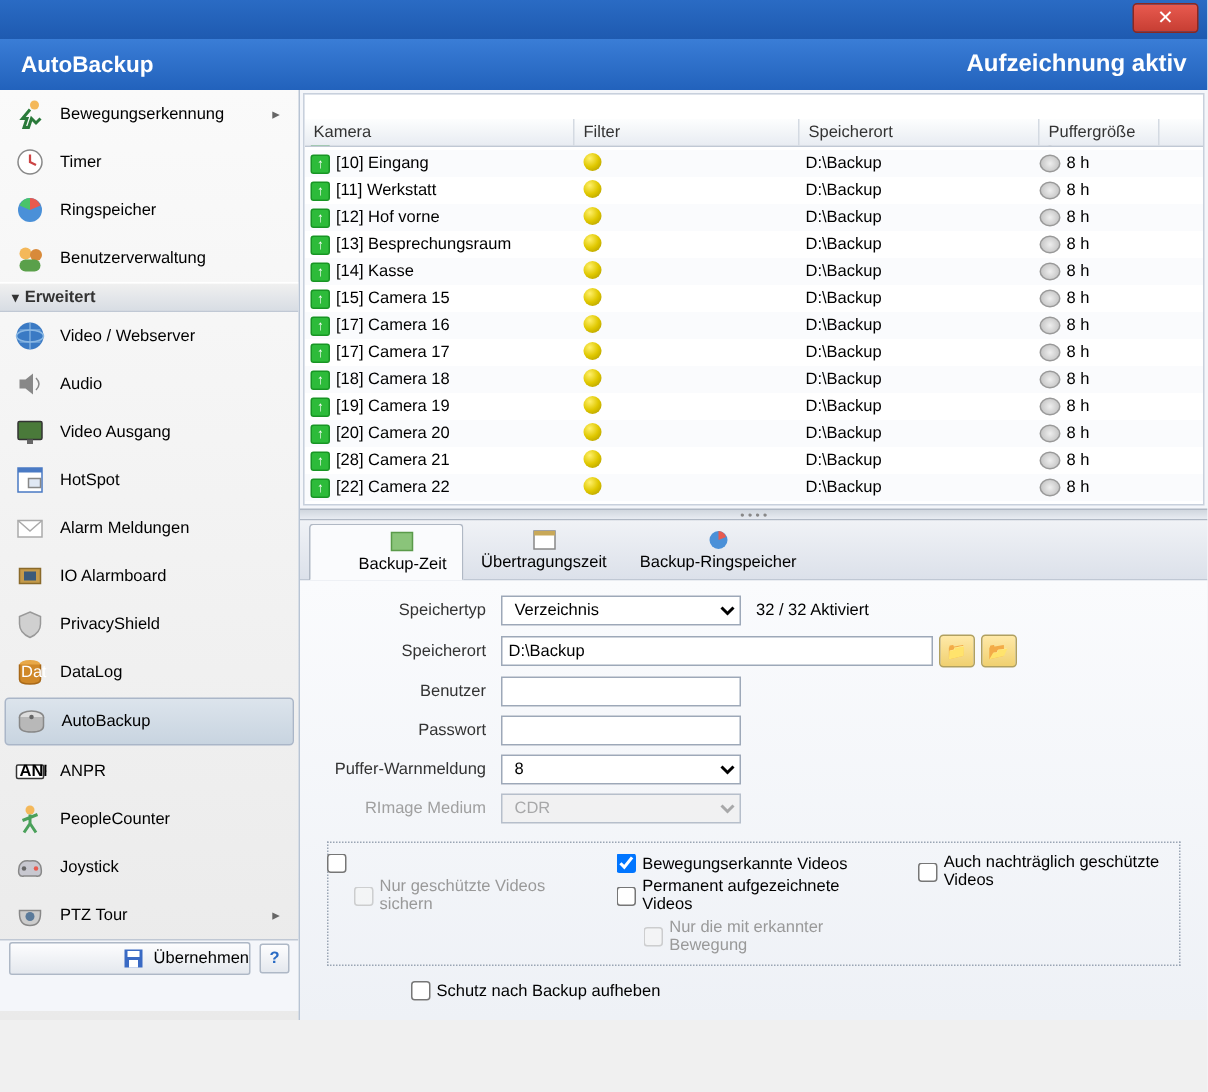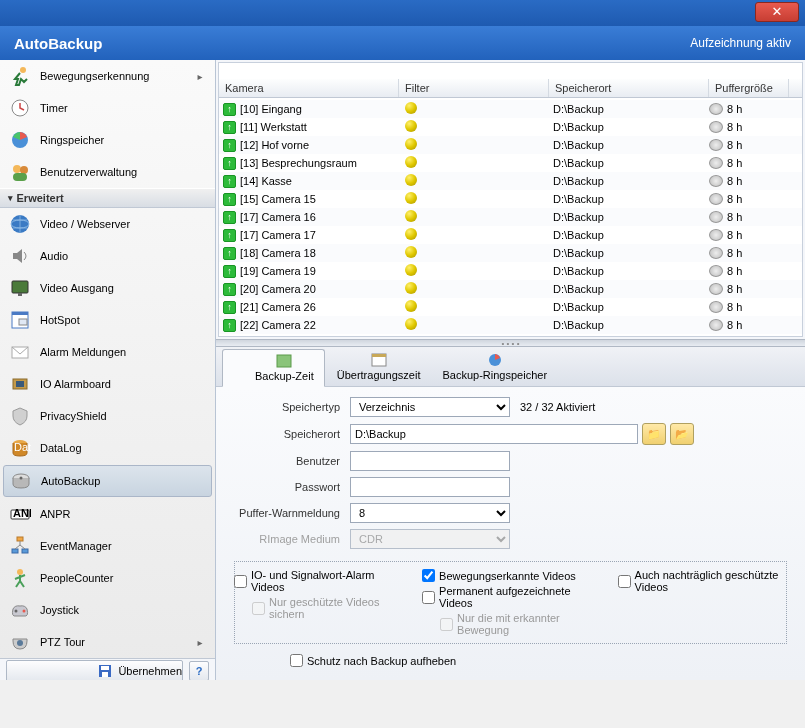--- a/index.html
+++ b/index.html
@@ -4,26 +4,26 @@
 <style>
 * { box-sizing: border-box; margin: 0; padding: 0; font-family: Tahoma, Arial, sans-serif; font-size: 11px; }
 body { background: #f0f0f0; width: 805px; height: 728px; overflow: hidden; position: relative; }
 
 
 .titlebar-top { height: 26px; background: linear-gradient(#2a6bc4, #1e5ab0); position: relative; }
 .close-btn { position: absolute; right: 6px; top: 2px; width: 44px; height: 20px; background: linear-gradient(#e85a4f, #c73e33); border-radius: 3px; color: #fff; text-align: center; line-height: 18px; font-size: 13px; cursor: pointer; border: 1px solid #8a2820; }
 
 .titlebar { height: 34px; background: linear-gradient(#3a7dd6, #2262bc); color: #fff; display: flex; align-items: center; justify-content: space-between; padding: 0 14px; }
 .titlebar .title { font-size: 15px; font-weight: bold; }
-.titlebar .status { font-size: 12px; font-weight: normal; }
+.titlebar .status { font-size: 16px; font-weight: bold; }
 
 .main { display: flex; height: 620px; background: #fff; }
 
 
-.sidebar { width: 216px; background: linear-gradient(#fafafa, #eaeaea); border-right: 1px solid #b8c4d4; overflow-y: auto; position: relative; }
+.sidebar { width: 200px; background: linear-gradient(#fafafa, #eaeaea); border-right: 1px solid #b8c4d4; overflow-y: auto; position: relative; }
 .side-group-header { background: linear-gradient(#f0f0f0, #d8dde4); padding: 3px 8px; font-weight: bold; color: #333; border-top: 1px solid #fff; border-bottom: 1px solid #c0c8d4; display:flex; align-items:center; gap:4px; }
 .side-item { display: flex; align-items: center; padding: 4px 8px; cursor: pointer; gap: 8px; min-height: 28px; }
 .side-item.selected { background: linear-gradient(#dce4ec, #c8d4e0); border: 1px solid #aab6c8; border-radius: 3px; margin: 1px 3px; padding: 3px 5px; }
 .side-icon { width: 24px; height: 24px; display: inline-flex; align-items: center; justify-content: center; }
 .side-label { flex: 1; }
 .side-arrow { width: 14px; text-align: center; color: #666; font-size: 10px; }
 
 
 .content { flex: 1; display: flex; flex-direction: column; background: #f4f6fa; }
 
@@ -226,31 +226,20 @@
           <svg width="22" height="22">
             <rect x="2" y="7" width="18" height="9" rx="1" fill="#fff" stroke="#333"></rect>
             <text x="4" y="14" font-size="7" font-weight="bold">ANPR</text>
           </svg>
         </span>
         <span class="side-label">ANPR</span>
       </div>
     <div class="side-item">
         <span class="side-icon">
           <svg width="22" height="22">
-            <rect x="8" y="2" width="6" height="4" fill="#f0a848" stroke="#b8782a"></rect>
-            <rect x="3" y="14" width="6" height="4" fill="#5a9ad8" stroke="#3a6aa8"></rect>
-            <rect x="13" y="14" width="6" height="4" fill="#5a9ad8" stroke="#3a6aa8"></rect>
-            <path d="M11 6 L11 10 M11 10 L6 14 M11 10 L16 14" stroke="#888" fill="none"></path>
-          </svg>
-        </span>
-        <span class="side-label">EventManager</span>
-      </div>
-    <div class="side-item">
-        <span class="side-icon">
-          <svg width="22" height="22">
             <circle cx="11" cy="5" r="3" fill="#f4b85a"></circle>
             <path d="M11 8 L11 14 L7 20 M11 14 L15 20 M11 10 L6 12 M11 10 L16 8" stroke="#4aa05a" stroke-width="2" fill="none"></path>
           </svg>
         </span>
         <span class="side-label">PeopleCounter</span>
       </div>
     <div class="side-item">
         <span class="side-icon">
           <svg width="22" height="22">
             <path d="M4 10 Q2 18 7 17 L15 17 Q20 18 18 10 Q16 6 11 7 Q6 6 4 10" fill="#c8c8d0" stroke="#888"></path>
@@ -440,21 +429,21 @@
             <div class="col-filter"><span class="dot-y"></span></div>
             <div class="col-speicher">D:\Backup</div>
             <div class="col-puffer">
               <span class="disk-ic"></span>
               <span>8 h</span>
             </div>
           </div>
           <div class="cam-row">
             <div class="col-kam">
               <span class="up-sq">↑</span>
-              <span>[21] Camera 26</span>
+              <span>[28] Camera 21</span>
             </div>
             <div class="col-filter"><span class="dot-y"></span></div>
             <div class="col-speicher">D:\Backup</div>
             <div class="col-puffer">
               <span class="disk-ic"></span>
               <span>8 h</span>
             </div>
           </div>
           <div class="cam-row">
             <div class="col-kam">
@@ -538,21 +527,20 @@
       </div>
       <div class="form-row">
         <label class="dis">RImage Medium</label>
         <select style="width:160px" disabled=""><option>CDR</option></select>
       </div>
 
       <div class="check-area">
         <div class="check-col">
           <label class="cb">
               <input type="checkbox" style="">
-              <span>IO- und Signalwort-Alarm Videos</span>
             </label>
           <label class="cb sub">
               <input type="checkbox" disabled="" style="">
               <span>Nur geschützte Videos sichern</span>
             </label>
         </div>
         <div class="check-col">
           <label class="cb">
               <input type="checkbox" checked="" style="">
               <span>Bewegungserkannte Videos</span>

